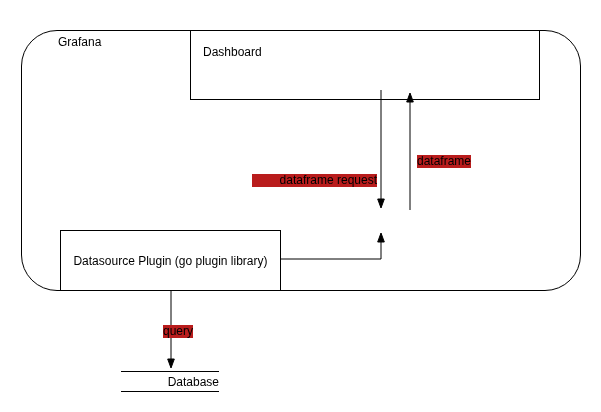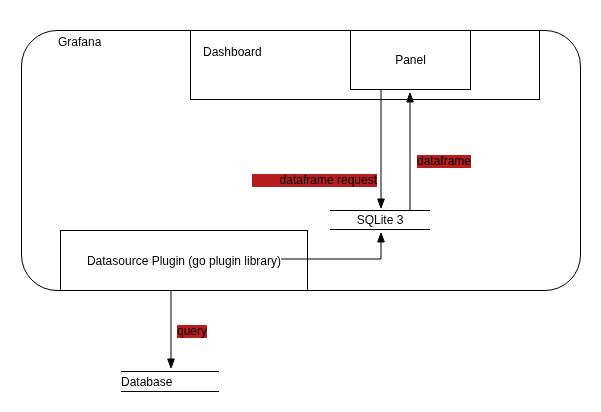--- a/index.html
+++ b/index.html
@@ -68,39 +68,39 @@
     height: 20px;
     border-top: 1px solid #000000;
     border-bottom: 1px solid #000000;
     display: flex;
     align-items: center;
     justify-content: center;
   }
   .datasource-box {
     left: 60px;
     top: 230px;
-    width: 248px;
+    width: 221px;
     height: 61px;
     border: 1px solid #000000;
     background: #ffffff;
     display: flex;
     align-items: center;
     justify-content: center;
     white-space: nowrap;
   }
   .database-box {
     left: 121px;
     top: 371px;
     width: 98px;
     height: 21px;
     border-top: 1px solid #000000;
     border-bottom: 1px solid #000000;
     display: flex;
     align-items: center;
-    justify-content: flex-start;
+    justify-content: flex-end;
   }
   .edges {
     position: absolute;
     left: 0;
     top: 0;
     pointer-events: none;
   }
   .edges path, .edges polyline {
     fill: none;
     stroke: #000000;
@@ -120,44 +120,38 @@
     right: 224px;
     top: 174px;
     text-align: right;
     padding-left: 28px;
   }
   .label-dataframe {
     left: 417px;
     top: 155px;
   }
   .label-query {
-    left: 177px;
+    left: 163px;
     top: 325px;
   }
 </style>
 </head>
 <body>
 
 <div class="canvas">
 
   <div class="node grafana-box">
     <span class="grafana-label">Grafana</span>
   </div>
 
   <div class="node dashboard-box">
     <span class="dashboard-label">Dashboard</span>
   </div>
 
-  <div class="node panel-box">
-    <span>Panel</span>
-  </div>
 
-  <div class="node sqlite-box">
-    <span>SQLite 3</span>
-  </div>
 
   <div class="node datasource-box">
     <span>Datasource Plugin (go plugin library)</span>
   </div>
 
   <div class="node database-box">
     <span>Database</span>
   </div>
 
   <svg class="edges" width="601" height="412" viewBox="0 0 601 412">

